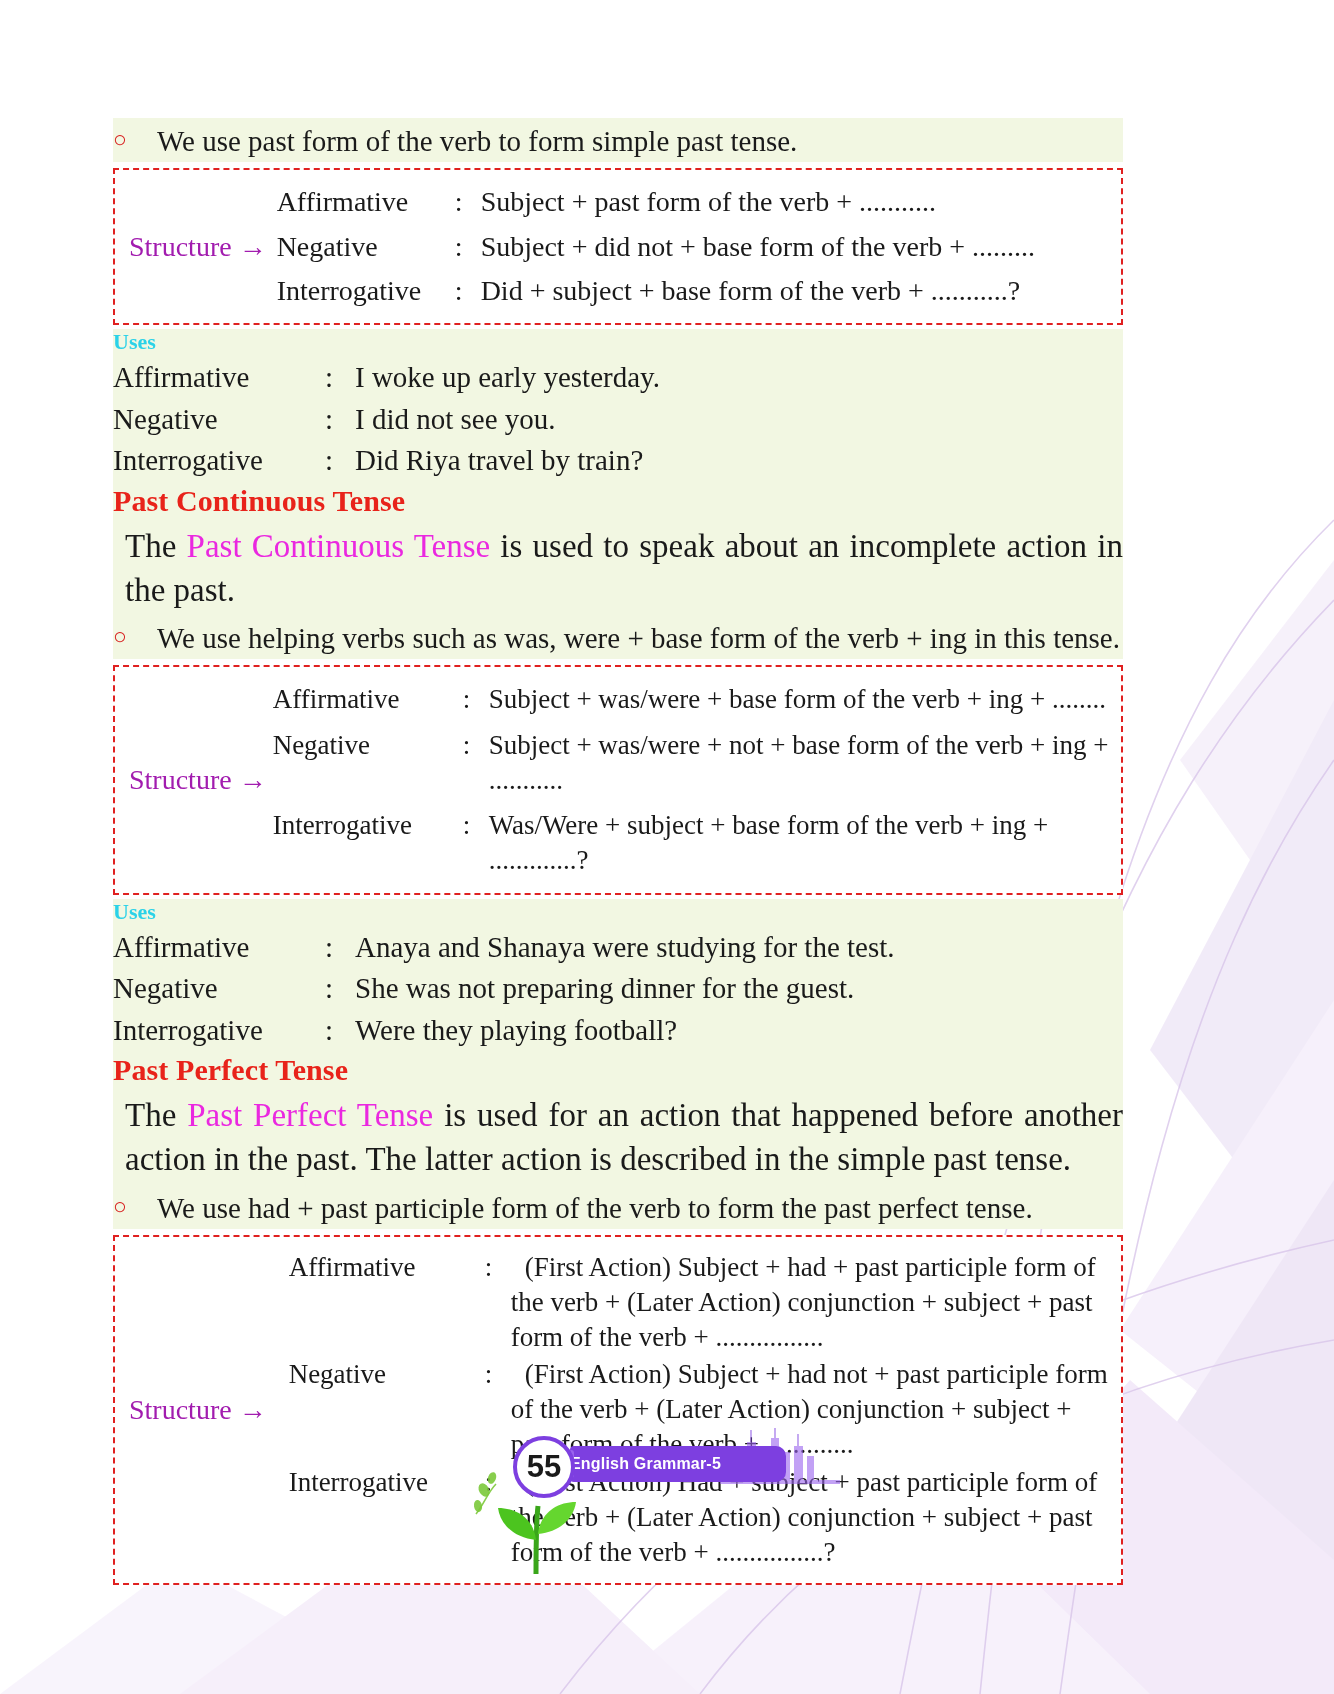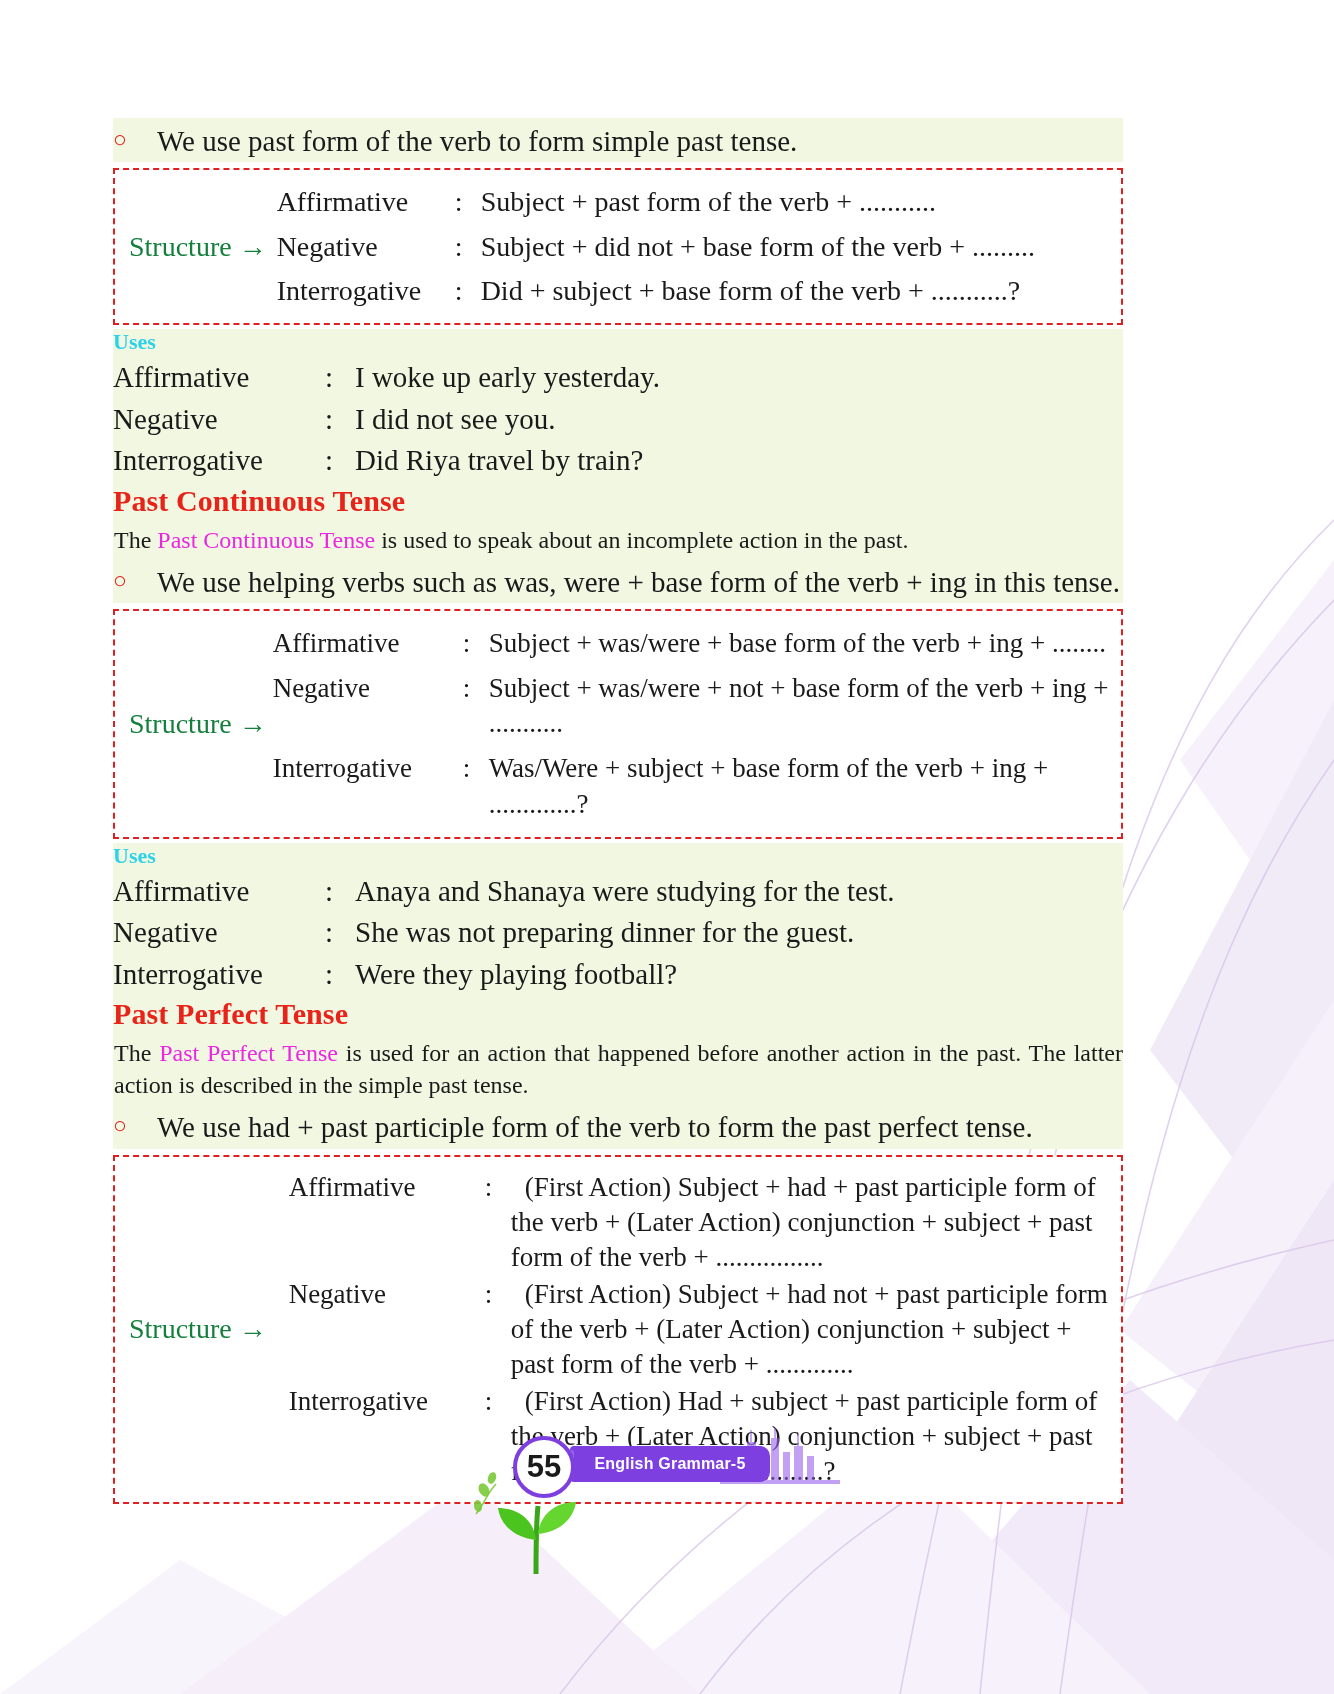--- a/index.html
+++ b/index.html
@@ -27,22 +27,22 @@
     font-size:29px;line-height:1.32;color:#1a1a1a;
     padding:4px 0 2px 0;
   }
   .bullet-mark{
     color:#d81f1f;font-size:23px;line-height:1.5;
     width:44px;flex:0 0 44px;text-align:left;
     font-family:"Liberation Sans", sans-serif;
   }
   .bullet-text{flex:1;}
   .para{
-    font-size:24px;line-height:1.34;color:#1a1a1a;
-    padding:4px 0 3px 1px;text-align:justify;
+    font-size:33px;line-height:1.34;color:#1a1a1a;
+    padding:4px 0 3px 12px;text-align:justify;
   }
   .para.j{text-align:justify;text-align-last:left;}
   h3.sec-red{
     margin:2px 0 2px 0;
     font-size:30px;font-weight:bold;color:#e8231a;
     font-family:"Liberation Serif", serif;
     letter-spacing:.1px;
   }
   h3.sec-uses{
     margin:4px 0 2px 0;
@@ -63,21 +63,21 @@
     border:2px dashed #e02020;
     background:#ffffff;
     margin:6px 0 4px 0;
     padding:10px 10px 10px 14px;
     display:flex;
     align-items:center;
     box-sizing:border-box;
   }
   .struct-label{
     flex:0 0 auto;
-    font-size:28px;color:#15803d;
+    font-size:28px;color:#a21caf;
     white-space:nowrap;
     padding-right:6px;
   }
   .struct-rows{flex:1;}
   .srow{
     display:flex;align-items:flex-start;
     font-size:27px;line-height:1.3;color:#1a1a1a;
     padding:3px 0;
   }
   .srow .k{flex:0 0 200px;width:200px;}
@@ -110,24 +110,24 @@
     position:absolute;left:513px;top:12px;
     width:54px;height:54px;border-radius:50%;
     background:#ffffff;border:4px solid #7d3fe0;
     display:flex;align-items:center;justify-content:center;
     font-family:"Liberation Sans", sans-serif;
     font-weight:bold;font-size:31px;color:#1a1a1a;
     z-index:5;
   }
   .ribbon{
     position:absolute;left:570px;top:22px;
-    height:36px;width:200px;
+    height:36px;width:216px;
     background:#7d3fe0;
     border-radius:4px 10px 10px 4px;
-    display:flex;align-items:center;justify-content:center;
+    display:flex;align-items:center;justify-content:flex-start;
     color:#ffffff;font-size:16px;font-weight:bold;
     font-family:"Liberation Sans", sans-serif;
     letter-spacing:.2px;
     z-index:4;
   }
   .ribbon:after{
     content:"";position:absolute;left:-10px;top:4px;
     width:14px;height:28px;background:#9a63ee;border-radius:3px;
   }
   .plant{position:absolute;left:470px;top:38px;z-index:6;}

